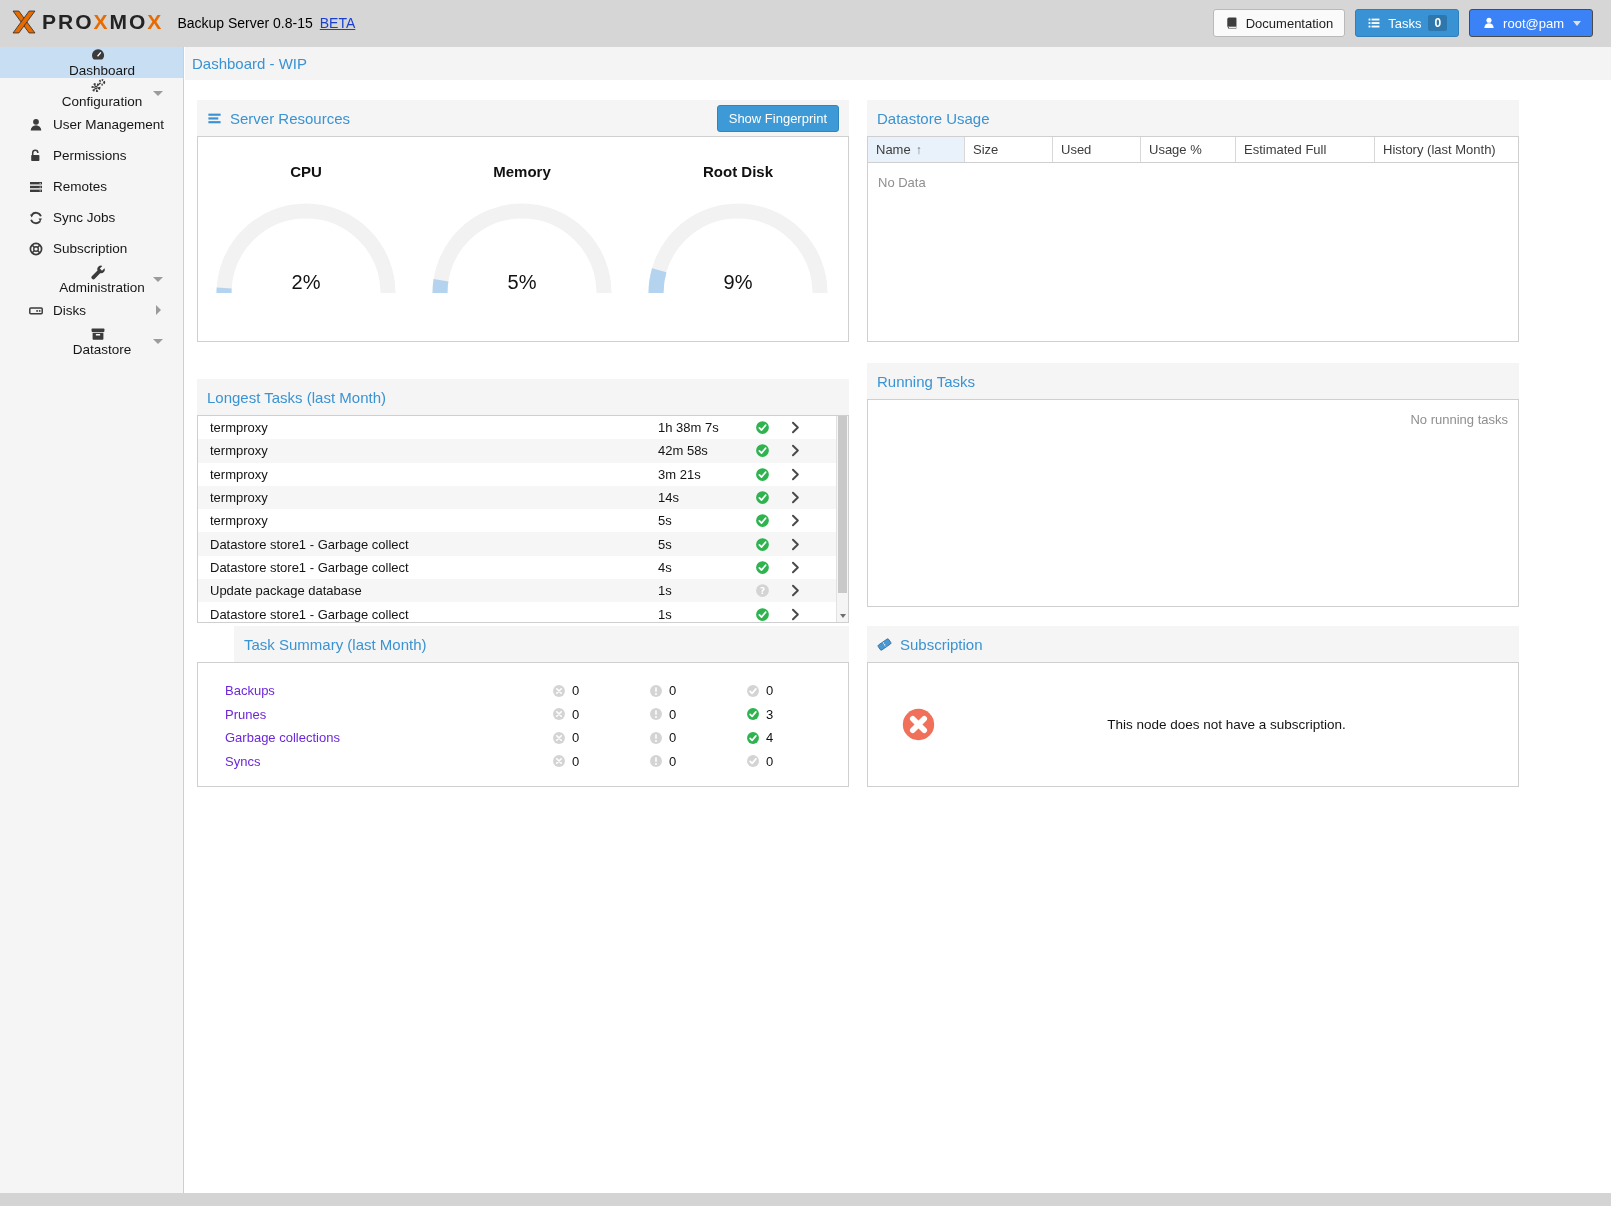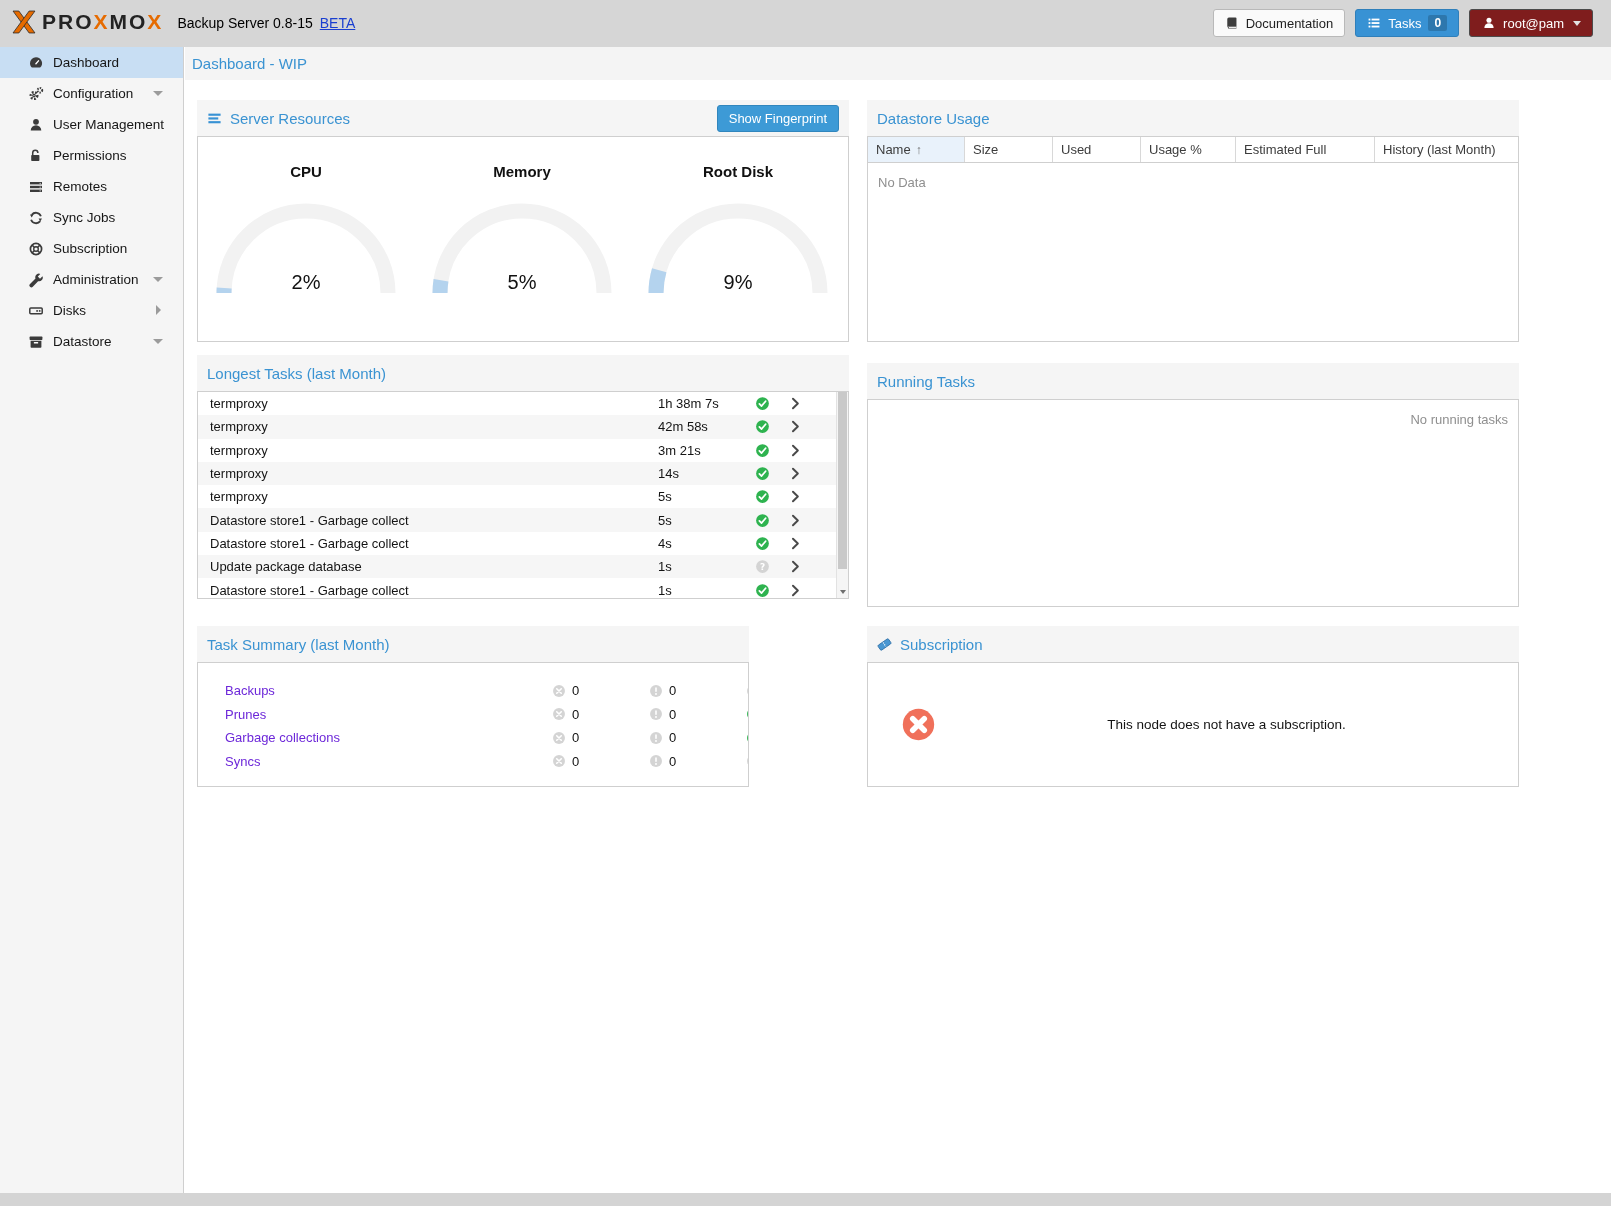--- a/index.html
+++ b/index.html
@@ -12,28 +12,28 @@
   .brand { position:absolute; left:10px; top:8px; display:flex; align-items:center; }
   .logo-x { width:28px; height:28px; }
   .logo-text { font-size:21px; font-weight:800; letter-spacing:2px; color:#232323; margin-left:4px; }
   .logo-text .ox { color:#e66b00; }
   .brand-sub { font-size:14px; color:#000; margin-left:14px; position:relative; top:1px;text-align:right; }
   .beta-link { font-size:14px; color:#1a3fd0; text-decoration:underline; margin-left:7px; position:relative; top:1px; cursor:pointer; }
   .tb-buttons { position:absolute; right:18px; top:9px; display:flex; gap:10px; }
   .tb-btn { height:28px; display:flex; align-items:center; gap:7px; padding:0 11px; border-radius:3px; font-size:13px; cursor:pointer; }
   .tb-btn.light { background:#fafafa; border:1px solid #b9b9b9; color:#222; }
   .tb-btn.blue { background:#3892d4; border:1px solid #2f7fba; color:#fff; }
-  .tb-btn.dark { background:#7f1d1d; border:1px solid #4b4b4b; color:#fff;padding-left:12px; }
+  .tb-btn.dark { background:#3b82f6; border:1px solid #4b4b4b; color:#fff;padding-left:12px; }
   .badge { background:rgba(0,0,0,0.18); border-radius:2px; padding:1px 6px; font-weight:bold; font-size:12px; }
   .caret-down-w { width:0; height:0; border-left:4px solid transparent; border-right:4px solid transparent; border-top:5px solid #e2e2e2; margin-left:2px; }
 
   
   .sidebar { position:absolute; left:0; top:47px; width:184px; height:1146px; background:#f5f5f5; border-right:1px solid #cfcfcf; }
   .side-item { height:31px; display:flex; align-items:center; cursor:pointer; position:relative; }
-  .side-item.lvl0 { padding-left:28px; }
+  .side-item.lvl0 { padding-left:12px;flex-direction:column; }
   .side-item.lvl1 { padding-left:28px; }
   .side-item.selected { background:#c8def3; }
   .side-item .lbl { margin-left:9px; font-size:13.5px; color:#161616; }
   .side-item .grp-caret { position:absolute; right:20px; top:13px; width:0; height:0; border-left:5px solid transparent; border-right:5px solid transparent; border-top:5px solid #9b9b9b; }
   .side-item .grp-caret.right { right:22px; top:10px; border-top:5px solid transparent; border-bottom:5px solid transparent; border-left:5px solid #9b9b9b; border-right:none; }
   .ic16 { width:16px; height:16px; flex:0 0 16px; }
 
   
   .bottombar { position:absolute; left:0; bottom:0; width:1611px; height:13px; background:#d4d4d4; }
 
@@ -42,23 +42,23 @@
   .pagebar { height:33px; background:#f4f4f4; display:flex; align-items:center; padding-left:7px; }
   .pagebar .ptitle { color:#3a93d2; font-size:15px; }
 
   .panel { position:absolute; }
   .panel .hd { height:36px; background:#f5f5f5; display:flex; align-items:center; padding:0 10px; gap:8px; }
   .panel .hd .ttl { color:#3a93d2; font-size:15px; }
   .panel .bd { position:absolute; left:0; right:0; top:36px; bottom:0; background:#fff; border:1px solid #cfcfcf; overflow:hidden; }
 
   .p-resources { left:12px; top:53px; width:652px; height:242px; }
   .p-datastore { left:682px; top:53px; width:652px; height:242px; }
-  .p-longest { left:12px; top:308px; width:652px; height:244px; }
+  .p-longest { left:12px; top:332px; width:652px; height:244px; }
   .p-running { left:682px; top:316px; width:652px; height:244px;text-align:right; }
-  .p-summary { left:12px; top:579px; width:552px; height:161px; }
+  .p-summary { left:12px; top:579px; width:652px; height:161px;padding-left:37px; }
   .p-subscription { left:682px; top:579px; width:652px; height:161px; }
 
   .btn-fp { margin-left:auto; background:#3d9ad6; border:1px solid #3186bd; color:#fff; font-size:13px; padding:5px 11px; border-radius:3px; cursor:pointer; }
 
   
   .gauges { display:flex; padding-top:26px; }
   .gauge-col { width:216px; display:flex; flex-direction:column; align-items:center; }
   .gauge-title { font-size:15px; font-weight:bold; color:#111; }
   .gauge-wrap { position:relative; width:190px; height:100px; margin-top:16px; }
   .gauge-val { position:absolute; left:0; right:0; bottom:2px; text-align:center; font-size:20px; color:#111; }

